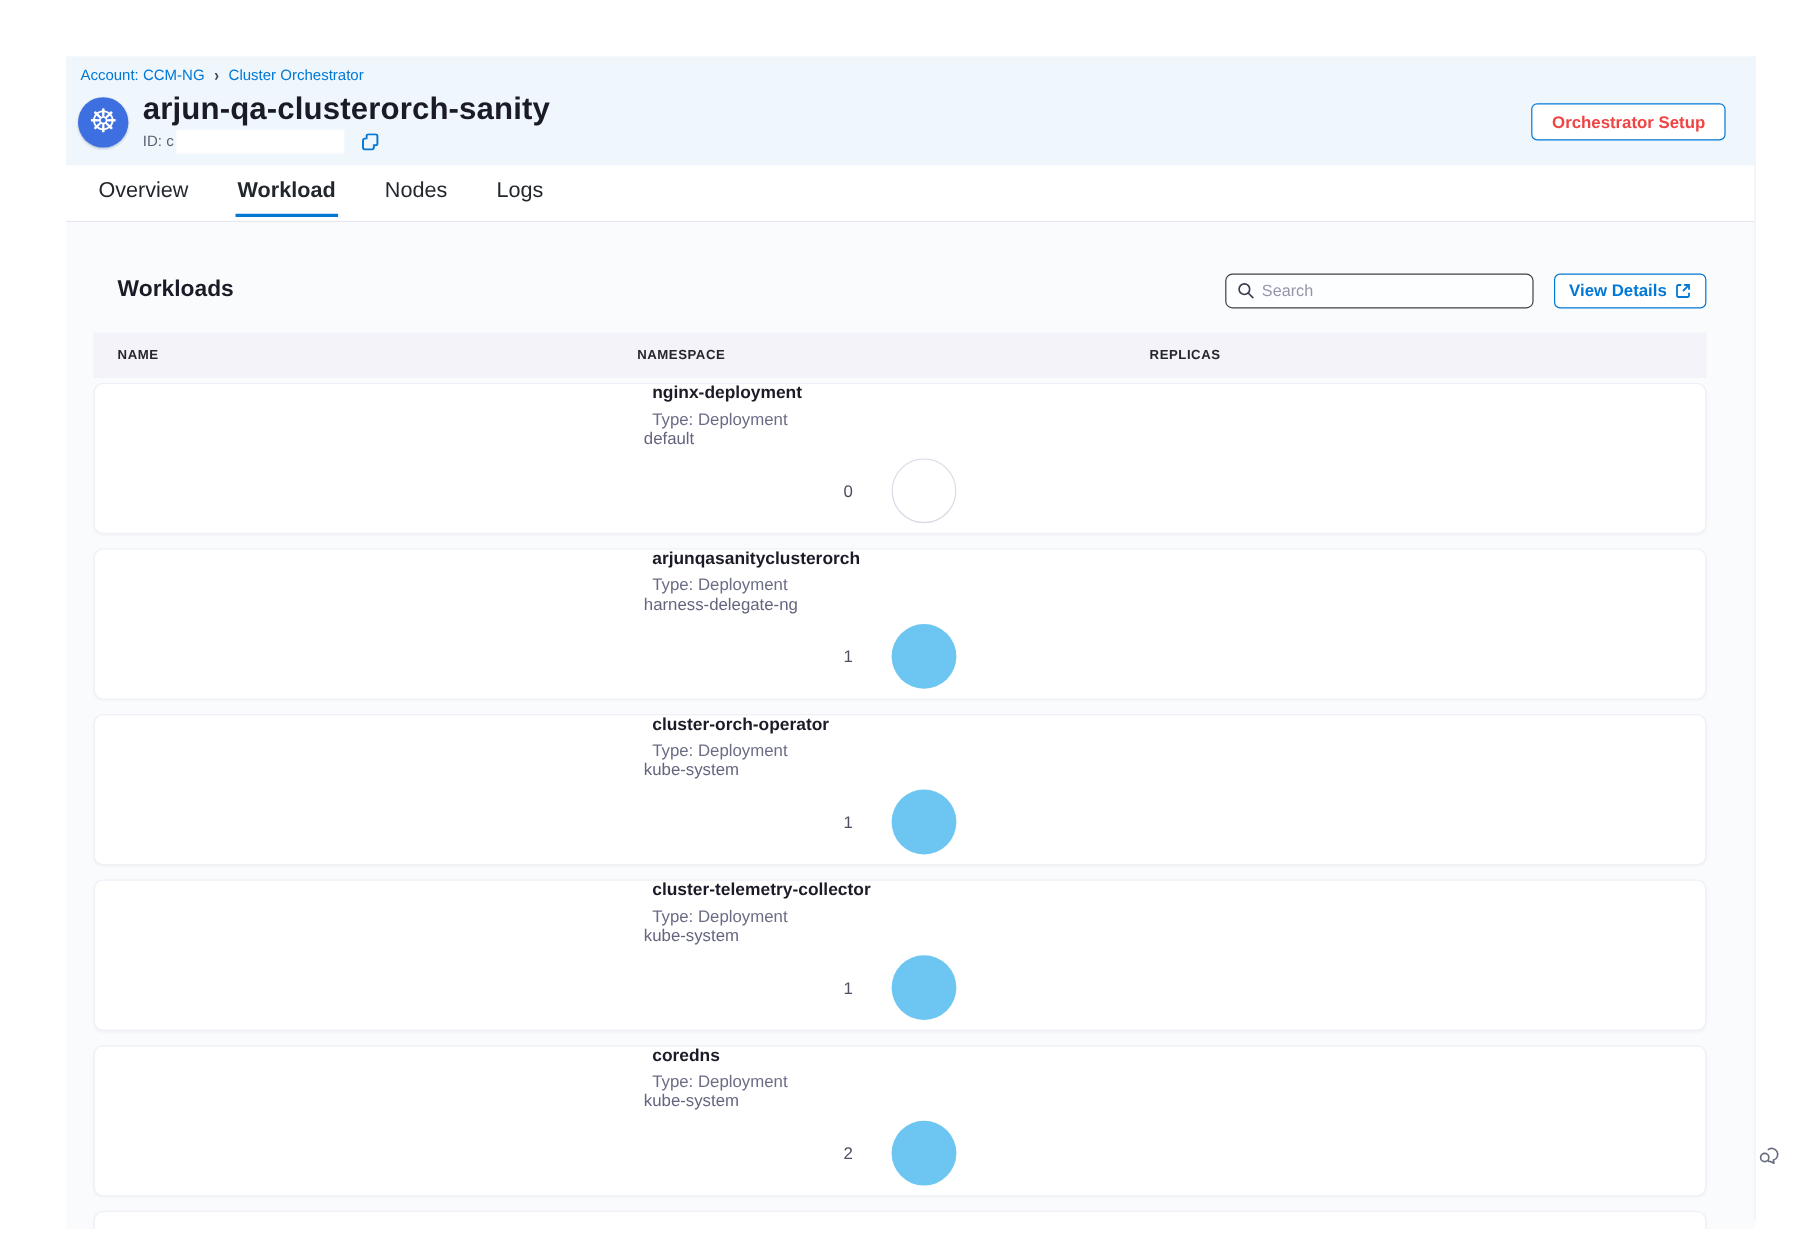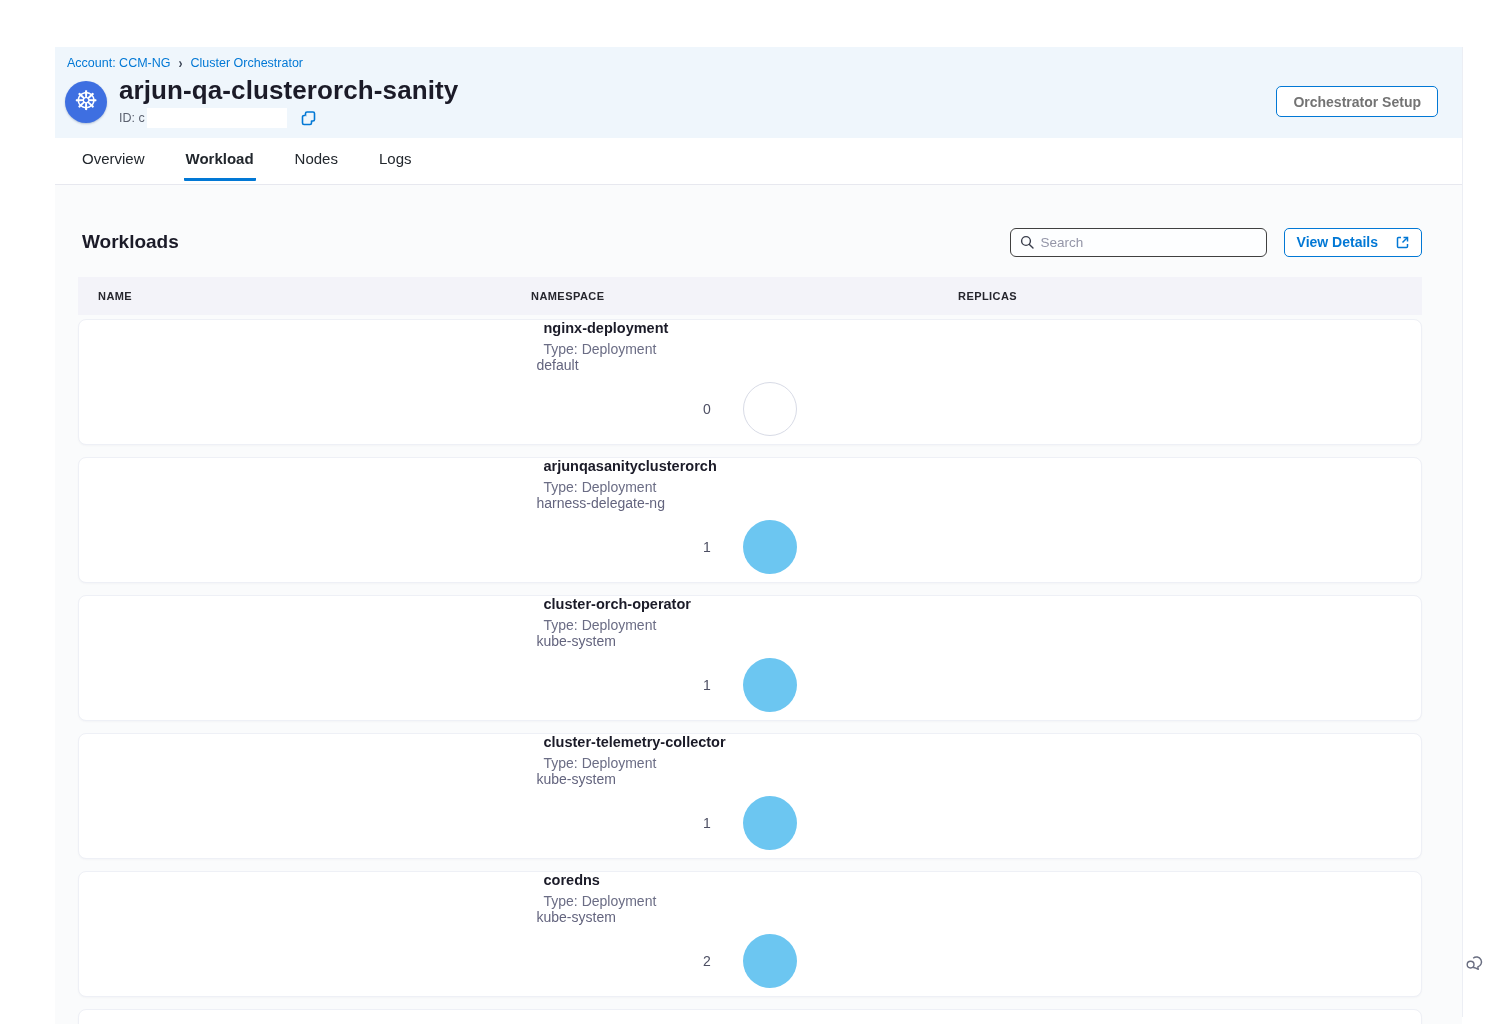--- a/index.html
+++ b/index.html
@@ -18,44 +18,44 @@
   .k8s-badge { width:42px; height:42px; border-radius:50%; background:#3e6fe1;
     display:flex; align-items:center; justify-content:center; flex:0 0 auto;
     box-shadow:0 1px 2px rgba(0,40,100,.25); }
   .k8s-badge span { color:#fff; font-size:27px; line-height:1; }
   .title-block { margin-left:12px; }
   .title-block h1 { font-size:26px; font-weight:700; color:#1b1b28; letter-spacing:.1px; }
   .id-row { display:flex; align-items:center; margin-top:2px; font-size:12.5px; color:#5c6270; }
   .id-redacted { display:inline-block; width:140px; height:20px; background:#ffffff;
     margin-left:2px; margin-right:14px; }
   .copy { display:inline-flex; cursor:pointer; }
-  .setup-btn { margin-left:auto; background:#ffffff; color:#737373; font-weight:700;
+  .setup-btn { margin-left:auto; background:#ffffff; color:#ef4444; font-weight:700;
     font-size:14px; border:1.5px solid #0278d5; border-radius:5px; height:31px;
     padding:0 16px; cursor:pointer; font-family:inherit; }
 
   
   .tabbar { background:#ffffff; height:47px; display:flex; align-items:stretch;
     padding-left:25px; gap:37px; border-bottom:1px solid #e7e8ef; }
-  .tab { display:flex; align-items:center; font-size:15px; color:#22272d;
+  .tab { display:flex; align-items:center; font-size:18px; color:#22272d;
     cursor:pointer; border-bottom:3px solid transparent; padding:0 2px; margin-bottom:3px; }
   .tab.active { font-weight:700; border-bottom-color:#0278d5; border-bottom-width:3px;
     border-radius:0 0 1px 1px; }
 
   
   .mainarea { background:#fafbfc; height:839px; overflow:hidden; padding:42px 40px 0 23px; }
   .panel-head { display:flex; align-items:center; height:30px; margin-bottom:20px; }
-  .panel-head h2 { font-size:19px; font-weight:700; color:#1b1b28; margin-left:4px; }
+  .panel-head h2 { font-size:19px; font-weight:700; color:#1b1b28; margin-left:20px; }
   .head-actions { margin-left:auto; display:flex; align-items:center; gap:17px; }
   .searchbox { display:flex; align-items:center; width:257px; height:29px;
     background:#fdfeff; border:1px solid #404040; border-radius:6px; padding:0 9px; }
   .searchbox svg { flex:0 0 auto; }
   .searchbox input { border:none; outline:none; background:transparent; margin-left:7px;
     font-size:13.5px; color:#3a3e4c; width:100%; font-family:inherit; }
   .searchbox input::placeholder { color:#9496a8; }
-  .viewdetails { display:flex; align-items:center; gap:18px; background:#fff;
+  .viewdetails { display:flex; align-items:center; gap:7px; background:#fff;
     border:1.5px solid #0278d5; border-radius:5px; height:29px; padding:0 12px;
     color:#0278d5; font-weight:700; font-size:14px; cursor:pointer; font-family:inherit; }
 
   
   .thead { display:flex; background:#f3f3f9; height:38px; align-items:center;
     margin-bottom:4px; }
   .th { font-size:11px; font-weight:700; letter-spacing:.04em; color:#26262e; }
   .col-name { width:453px; padding-left:20px; }
   .col-ns { width:427px; }
   .col-rep { flex:1; }

